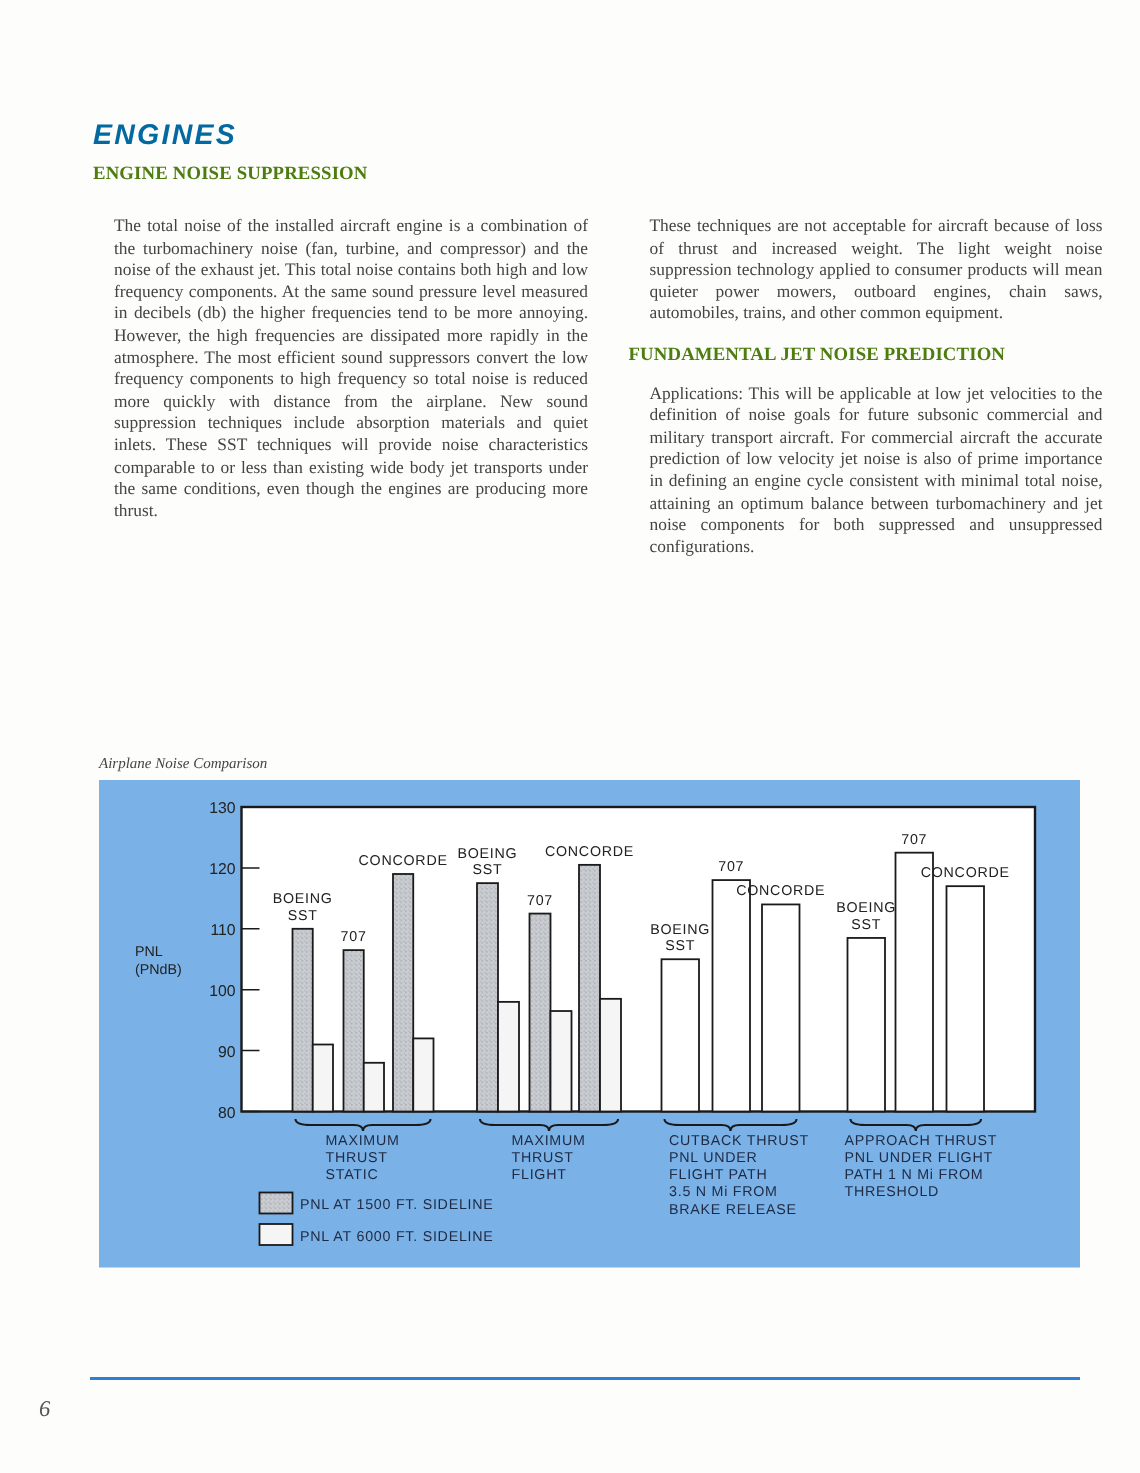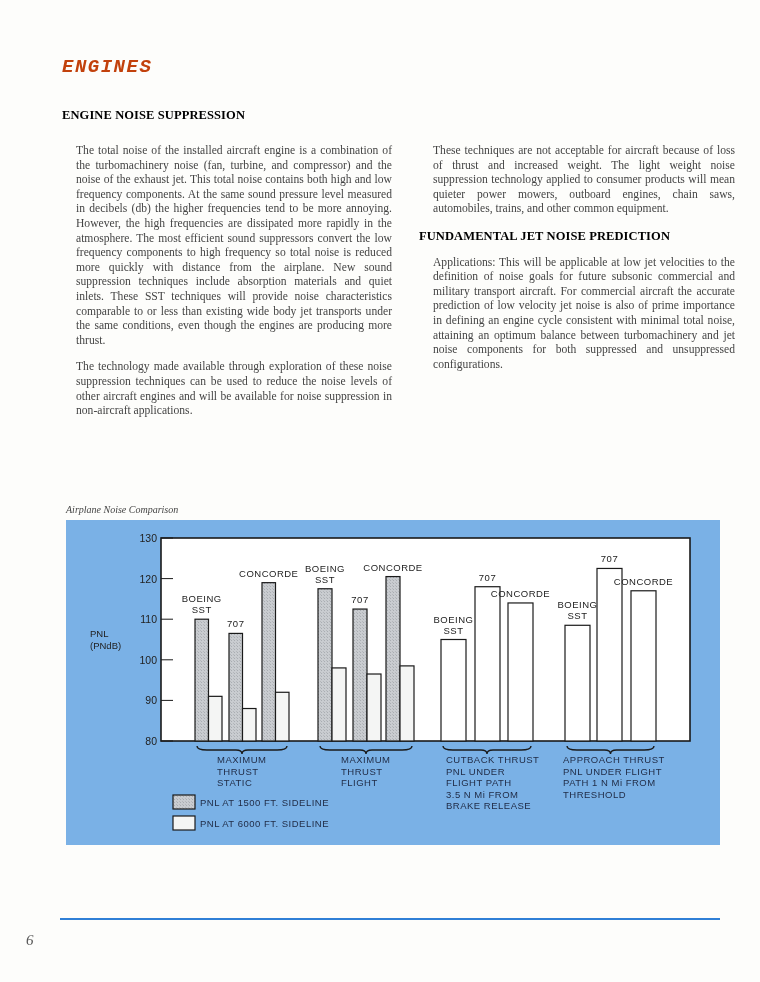--- a/index.html
+++ b/index.html
@@ -1,36 +1,35 @@
 <!DOCTYPE html>
 <html><head>
 <meta charset="utf-8">
 <style>
   html, body { margin: 0; padding: 0; }
   body { width: 760px; height: 982px; background: #fdfdfb; position: relative; overflow: hidden; font-family: "Liberation Serif", serif; color: #3a3a3a; }
-  .section-title { position: absolute; left: 62px; top: 56px; font-family: Liberation Mono, monospace; font-weight: bold; font-style: italic; font-size: 19px; letter-spacing: 1.5px; color: #c2410c; margin: 0; }
-  .subhead { position: absolute; font-family: "Liberation Serif", serif; font-size: 12.5px; color: #000000; letter-spacing: 0.1px; margin: 0; }
+  .section-title { position: absolute; left: 62px; top: 80px; font-family: Liberation Sans, sans-serif; font-weight: bold; font-style: italic; font-size: 19px; letter-spacing: 1.5px; color: #0369a1; margin: 0; }
+  .subhead { position: absolute; font-family: "Liberation Serif", serif; font-size: 12.5px; color: #4d7c0f; letter-spacing: 0.1px; margin: 0; }
   .col { position: absolute; width: 330px; font-size: 11.6px; line-height: 14.6px; text-align: justify; color: #444; }
   .col p { margin: 0 0 12px 14px; }
   .chart-title { position: absolute; left: 66px; top: 504px; font-style: italic; font-size: 10px; color: #444; margin: 0; }
   .panel { position: absolute; left: 66px; top: 520px; width: 654px; height: 325px; background: #7ab1e6; }
   svg text { font-family: "Liberation Sans", sans-serif; }
   .footer-rule { position: absolute; left: 60px; top: 918px; width: 660px; height: 2px; background: #2f7fd6; }
   .page-num { position: absolute; left: 26px; top: 932px; font-style: italic; font-size: 15px; color: #555; }
 </style>
 </head>
 <body>
 
 <h1 class="section-title">ENGINES</h1>
 
 <h2 class="subhead" style="left:62px; top:108px;">ENGINE NOISE SUPPRESSION</h2>
 
 <div class="col" style="left:62px; top:144px;">
   <p>The total noise of the installed aircraft engine is a combination of the turbomachinery noise (fan, turbine, and compressor) and the noise of the exhaust jet. This total noise contains both high and low frequency components. At the same sound pressure level measured in decibels (db) the higher frequencies tend to be more annoying. However, the high frequencies are dissipated more rapidly in the atmosphere. The most efficient sound suppressors convert the low frequency components to high frequency so total noise is reduced more quickly with distance from the airplane. New sound suppression techniques include absorption materials and quiet inlets. These SST techniques will provide noise characteristics comparable to or less than existing wide body jet transports under the same conditions, even though the engines are producing more thrust.</p>
-  <p>The technology made available through exploration of these noise suppression techniques can be used to reduce the noise levels of other aircraft engines and will be available for noise suppression in non-aircraft applications.</p>
 </div>
 
 <div class="col" style="left:419px; top:144px; width:316px;">
   <p>These techniques are not acceptable for aircraft because of loss of thrust and increased weight. The light weight noise suppression technology applied to consumer products will mean quieter power mowers, outboard engines, chain saws, automobiles, trains, and other common equipment.</p>
   <h2 class="subhead" style="position:static; margin:0 0 12px 0;">FUNDAMENTAL JET NOISE PREDICTION</h2>
   <p>Applications: This will be applicable at low jet velocities to the definition of noise goals for future subsonic commercial and military transport aircraft. For commercial aircraft the accurate prediction of low velocity jet noise is also of prime importance in defining an engine cycle consistent with minimal total noise, attaining an optimum balance between turbomachinery and jet noise components for both suppressed and unsuppressed configurations.</p>
 </div>
 
 <div class="chart-title">Airplane Noise Comparison</div>
 

